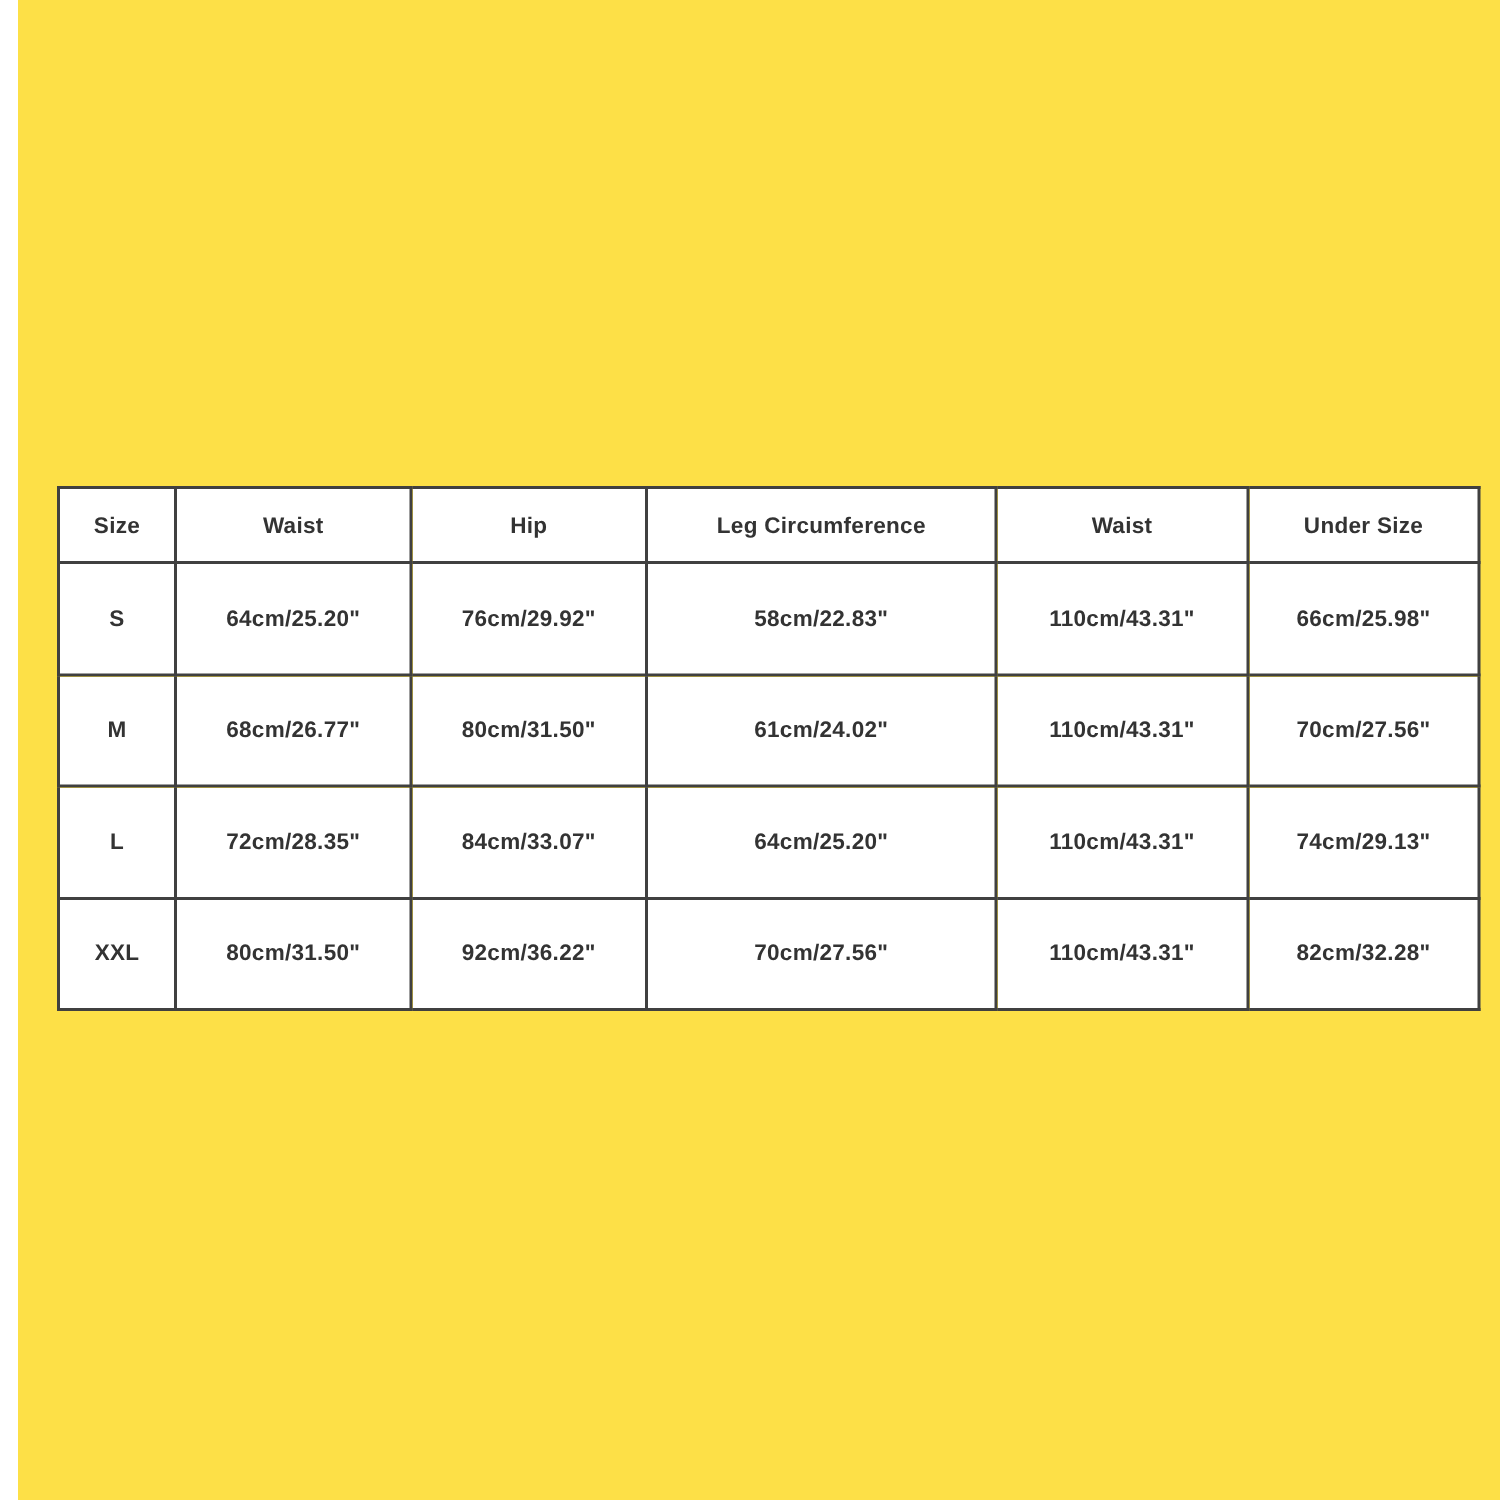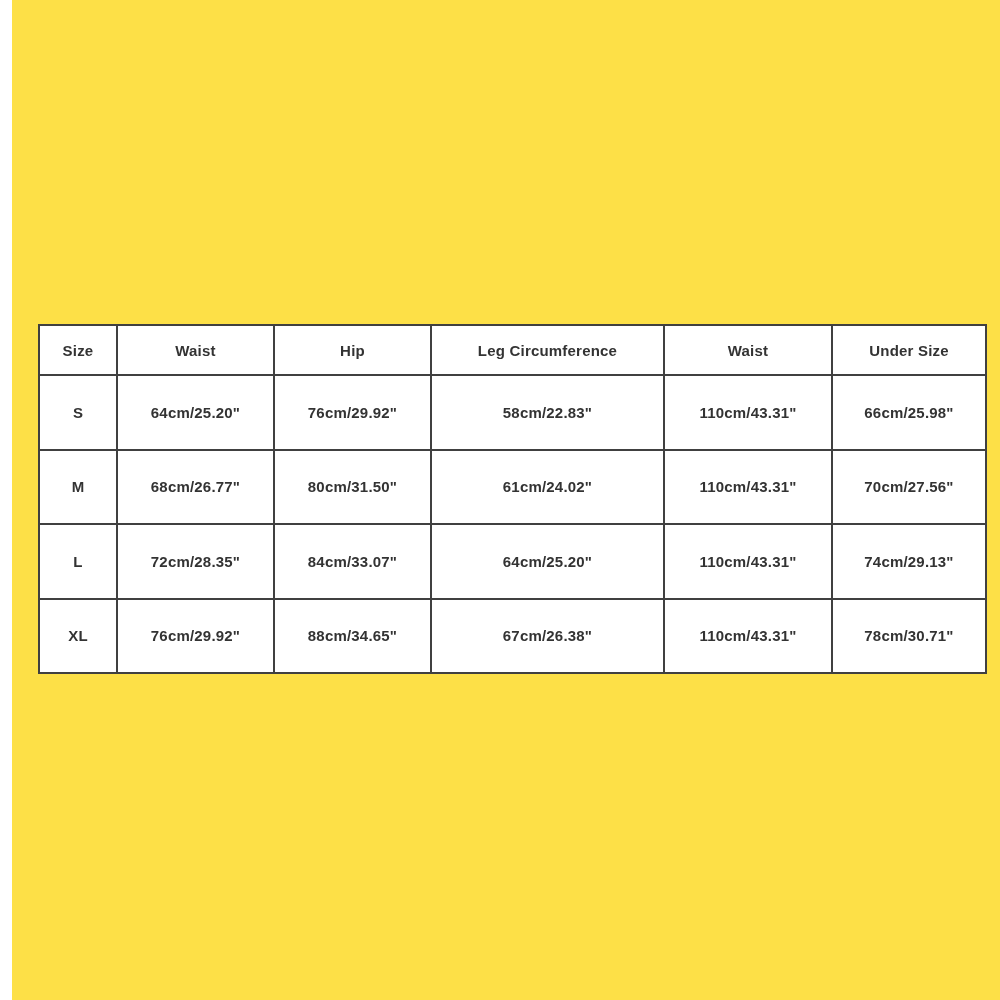--- a/index.html
+++ b/index.html
@@ -95,22 +95,22 @@
         </tr>
         <tr>
           <td>L</td>
           <td>72cm/28.35"</td>
           <td>84cm/33.07"</td>
           <td>64cm/25.20"</td>
           <td>110cm/43.31"</td>
           <td>74cm/29.13"</td>
         </tr>
         <tr>
-          <td>XL</td>
-          <td>76cm/29.92"</td>
-          <td>88cm/34.65"</td>
-          <td>67cm/26.38"</td>
+          <td>XXL</td>
+          <td>80cm/31.50"</td>
+          <td>92cm/36.22"</td>
+          <td>70cm/27.56"</td>
           <td>110cm/43.31"</td>
-          <td>78cm/30.71"</td>
+          <td>82cm/32.28"</td>
         </tr>
       </tbody>
   </table>
 </div>
 
 </body></html>

